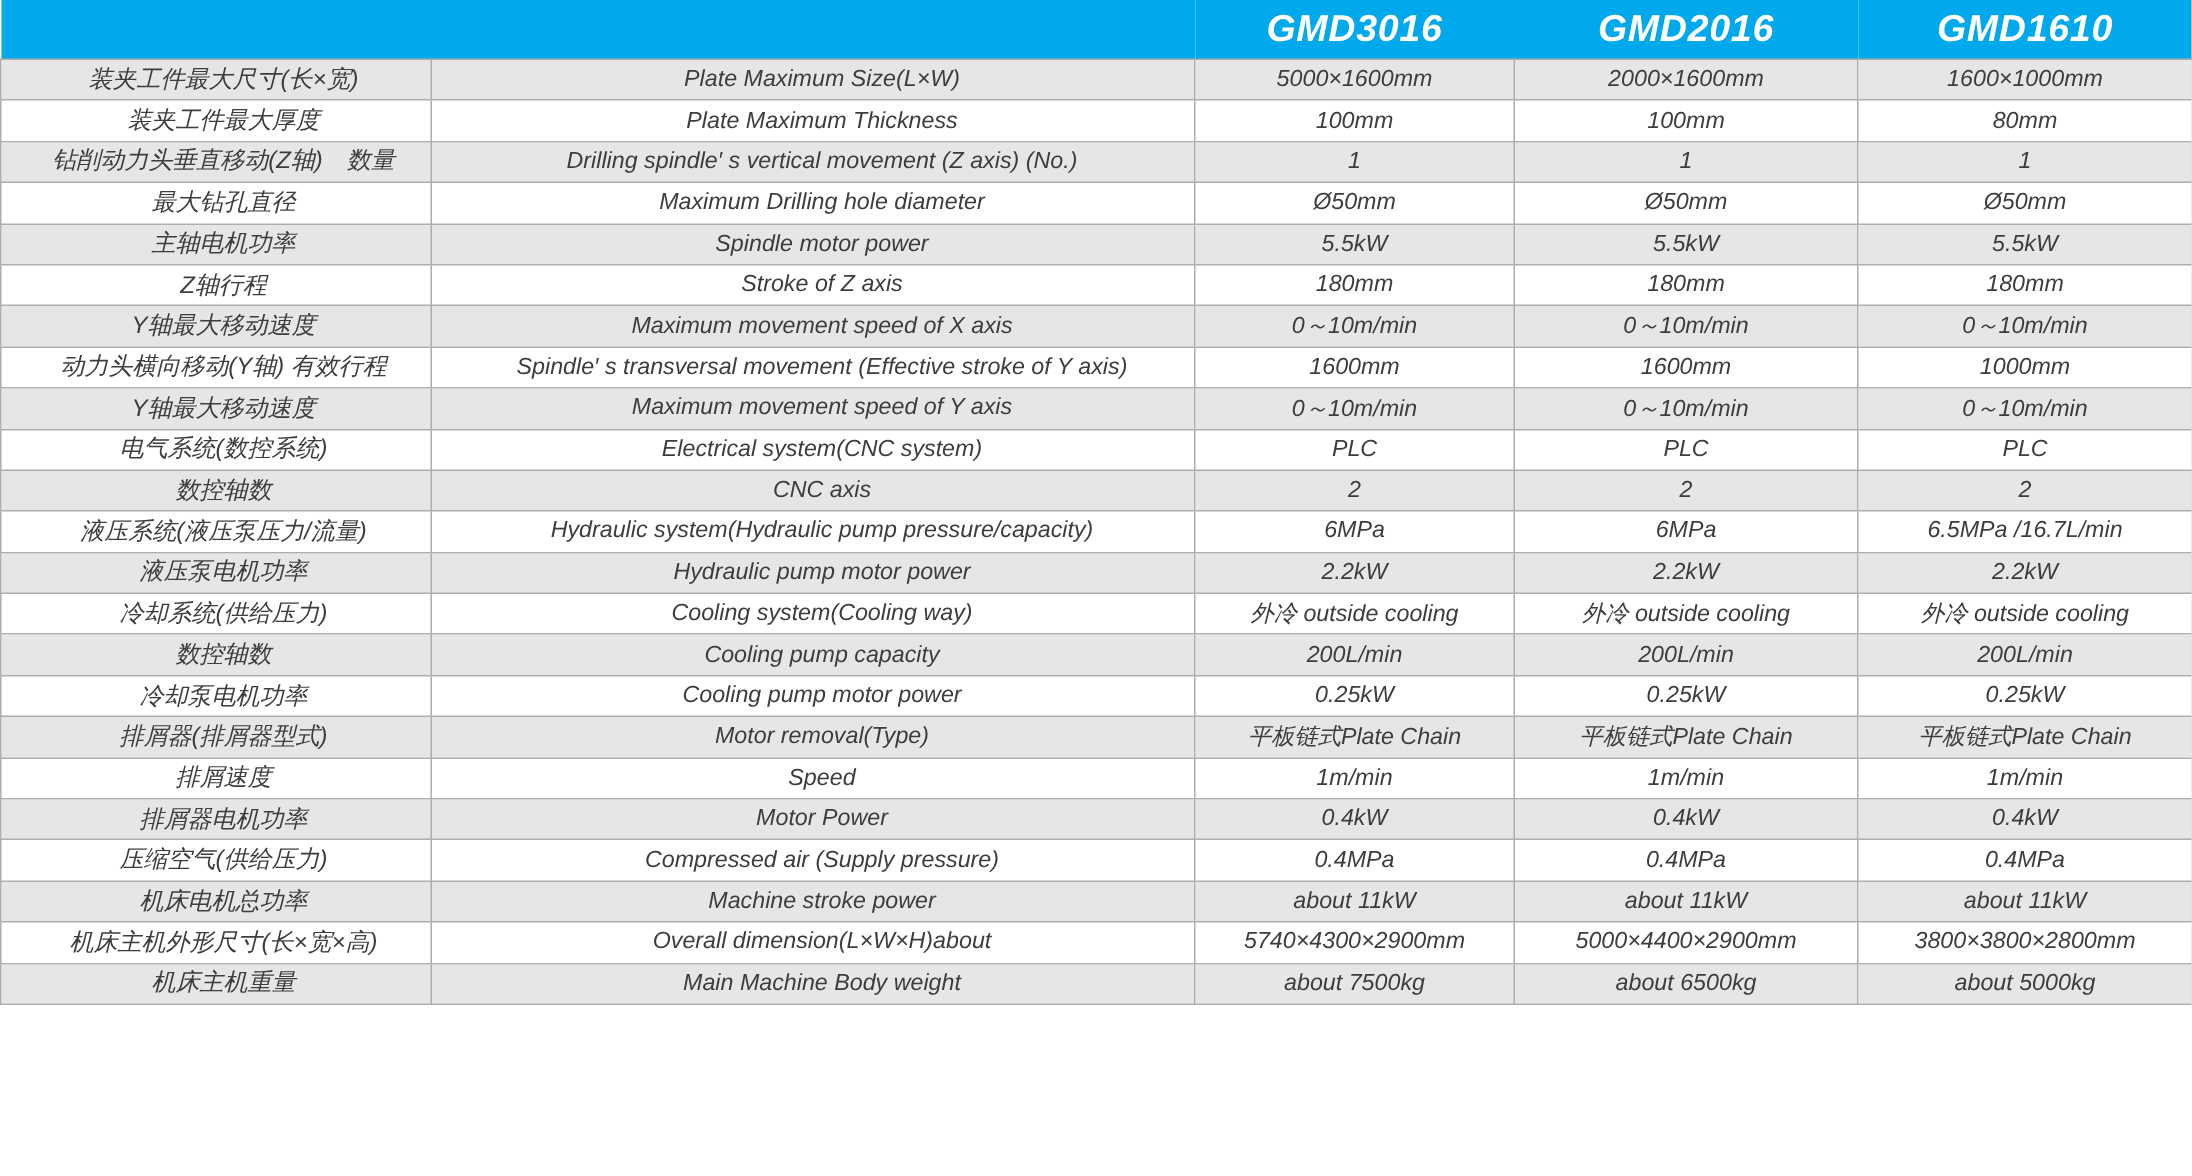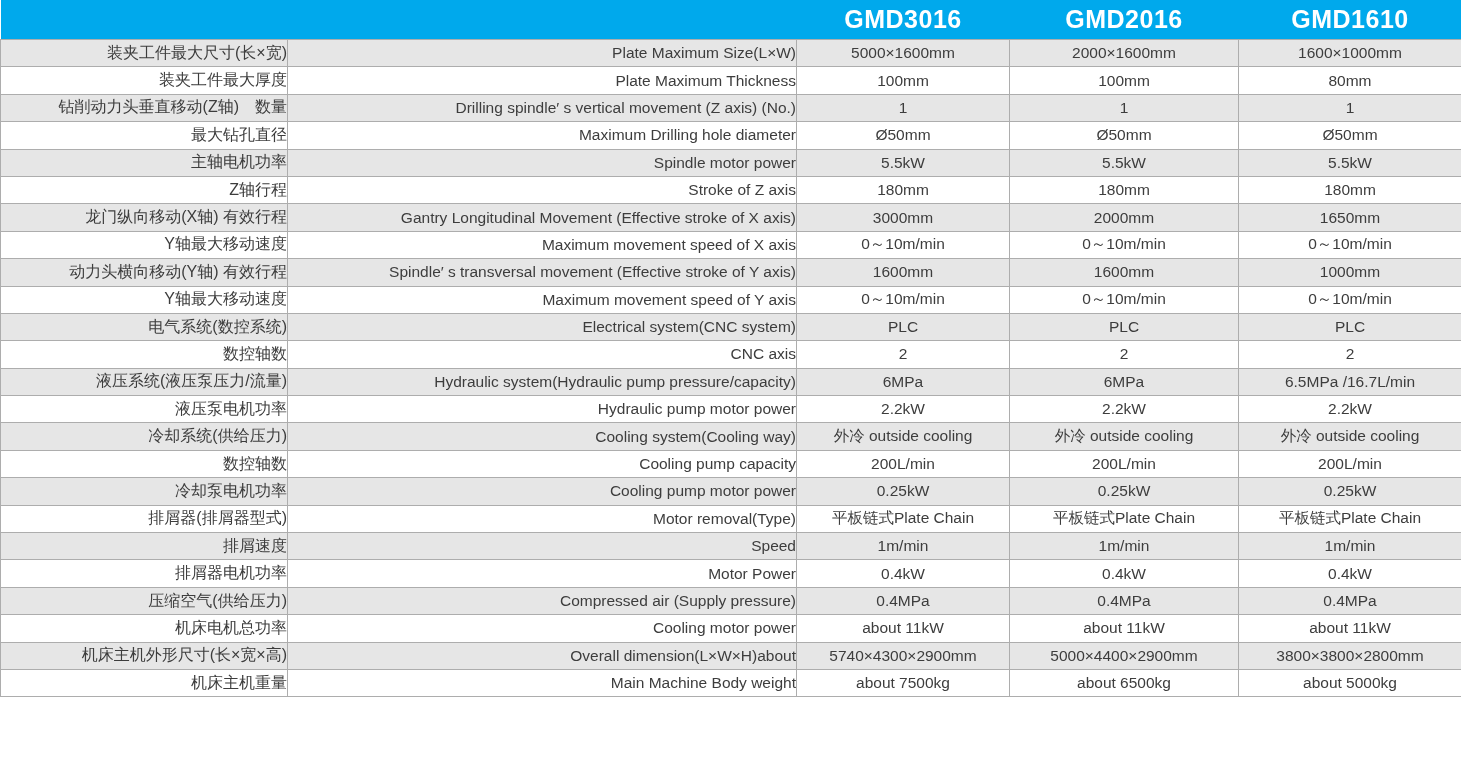--- a/index.html
+++ b/index.html
@@ -8,20 +8,21 @@
     background: #ffffff;
     width: 1461px;
     height: 784px;
     overflow: hidden;
     font-family: "Liberation Sans", "DejaVu Sans", sans-serif;
   }
   table.spec-table {
     border-collapse: collapse;
     table-layout: fixed;
     width: 1461px;
+    font-style: italic;
   }
   .spec-table thead th {
     background: #00a9ec;
     color: #ffffff;
     font-size: 25px;
     font-weight: bold;
     height: 39px;
     padding: 0;
     border: none;
     text-align: center;
@@ -40,26 +41,26 @@
   .spec-table tbody td {
     border: 1px solid #adadad;
     padding: 0;
     font-size: 15.5px;
     color: #3d3d3d;
     vertical-align: middle;
     white-space: nowrap;
     overflow: hidden;
   }
   .spec-table tbody td.cn {
-    text-align: right;
+    text-align: center;
     padding-left: 10px;
     font-size: 16px;
   }
   .spec-table tbody td.en {
-    text-align: right;
+    text-align: center;
     padding-left: 12px;
     margin-top: 46px;
   }
   .spec-table tbody td.val {
     text-align: center;
   }
 </style>
 </head>
 <body>
 
@@ -116,27 +117,20 @@
         <td class="val">5.5kW</td>
       </tr>
       <tr>
         <td class="cn">Z轴行程</td>
         <td class="en">Stroke of Z axis</td>
         <td class="val">180mm</td>
         <td class="val">180mm</td>
         <td class="val">180mm</td>
       </tr>
       <tr>
-        <td class="cn">龙门纵向移动(X轴) 有效行程</td>
-        <td class="en">Gantry Longitudinal Movement  (Effective stroke of X axis)</td>
-        <td class="val">3000mm</td>
-        <td class="val">2000mm</td>
-        <td class="val">1650mm</td>
-      </tr>
-      <tr>
         <td class="cn">Y轴最大移动速度</td>
         <td class="en">Maximum movement speed of X axis</td>
         <td class="val">0～10m/min</td>
         <td class="val">0～10m/min</td>
         <td class="val">0～10m/min</td>
       </tr>
       <tr>
         <td class="cn">动力头横向移动(Y轴) 有效行程</td>
         <td class="en">Spindle′ s transversal movement (Effective stroke of Y axis)</td>
         <td class="val">1600mm</td>
@@ -222,21 +216,21 @@
       </tr>
       <tr>
         <td class="cn">压缩空气(供给压力)</td>
         <td class="en">Compressed air (Supply pressure)</td>
         <td class="val">0.4MPa</td>
         <td class="val">0.4MPa</td>
         <td class="val">0.4MPa</td>
       </tr>
       <tr>
         <td class="cn">机床电机总功率</td>
-        <td class="en">Cooling motor power</td>
+        <td class="en">Machine stroke power</td>
         <td class="val">about 11kW</td>
         <td class="val">about 11kW</td>
         <td class="val">about 11kW</td>
       </tr>
       <tr>
         <td class="cn">机床主机外形尺寸(长×宽×高)</td>
         <td class="en">Overall dimension(L×W×H)about</td>
         <td class="val">5740×4300×2900mm</td>
         <td class="val">5000×4400×2900mm</td>
         <td class="val">3800×3800×2800mm</td>

